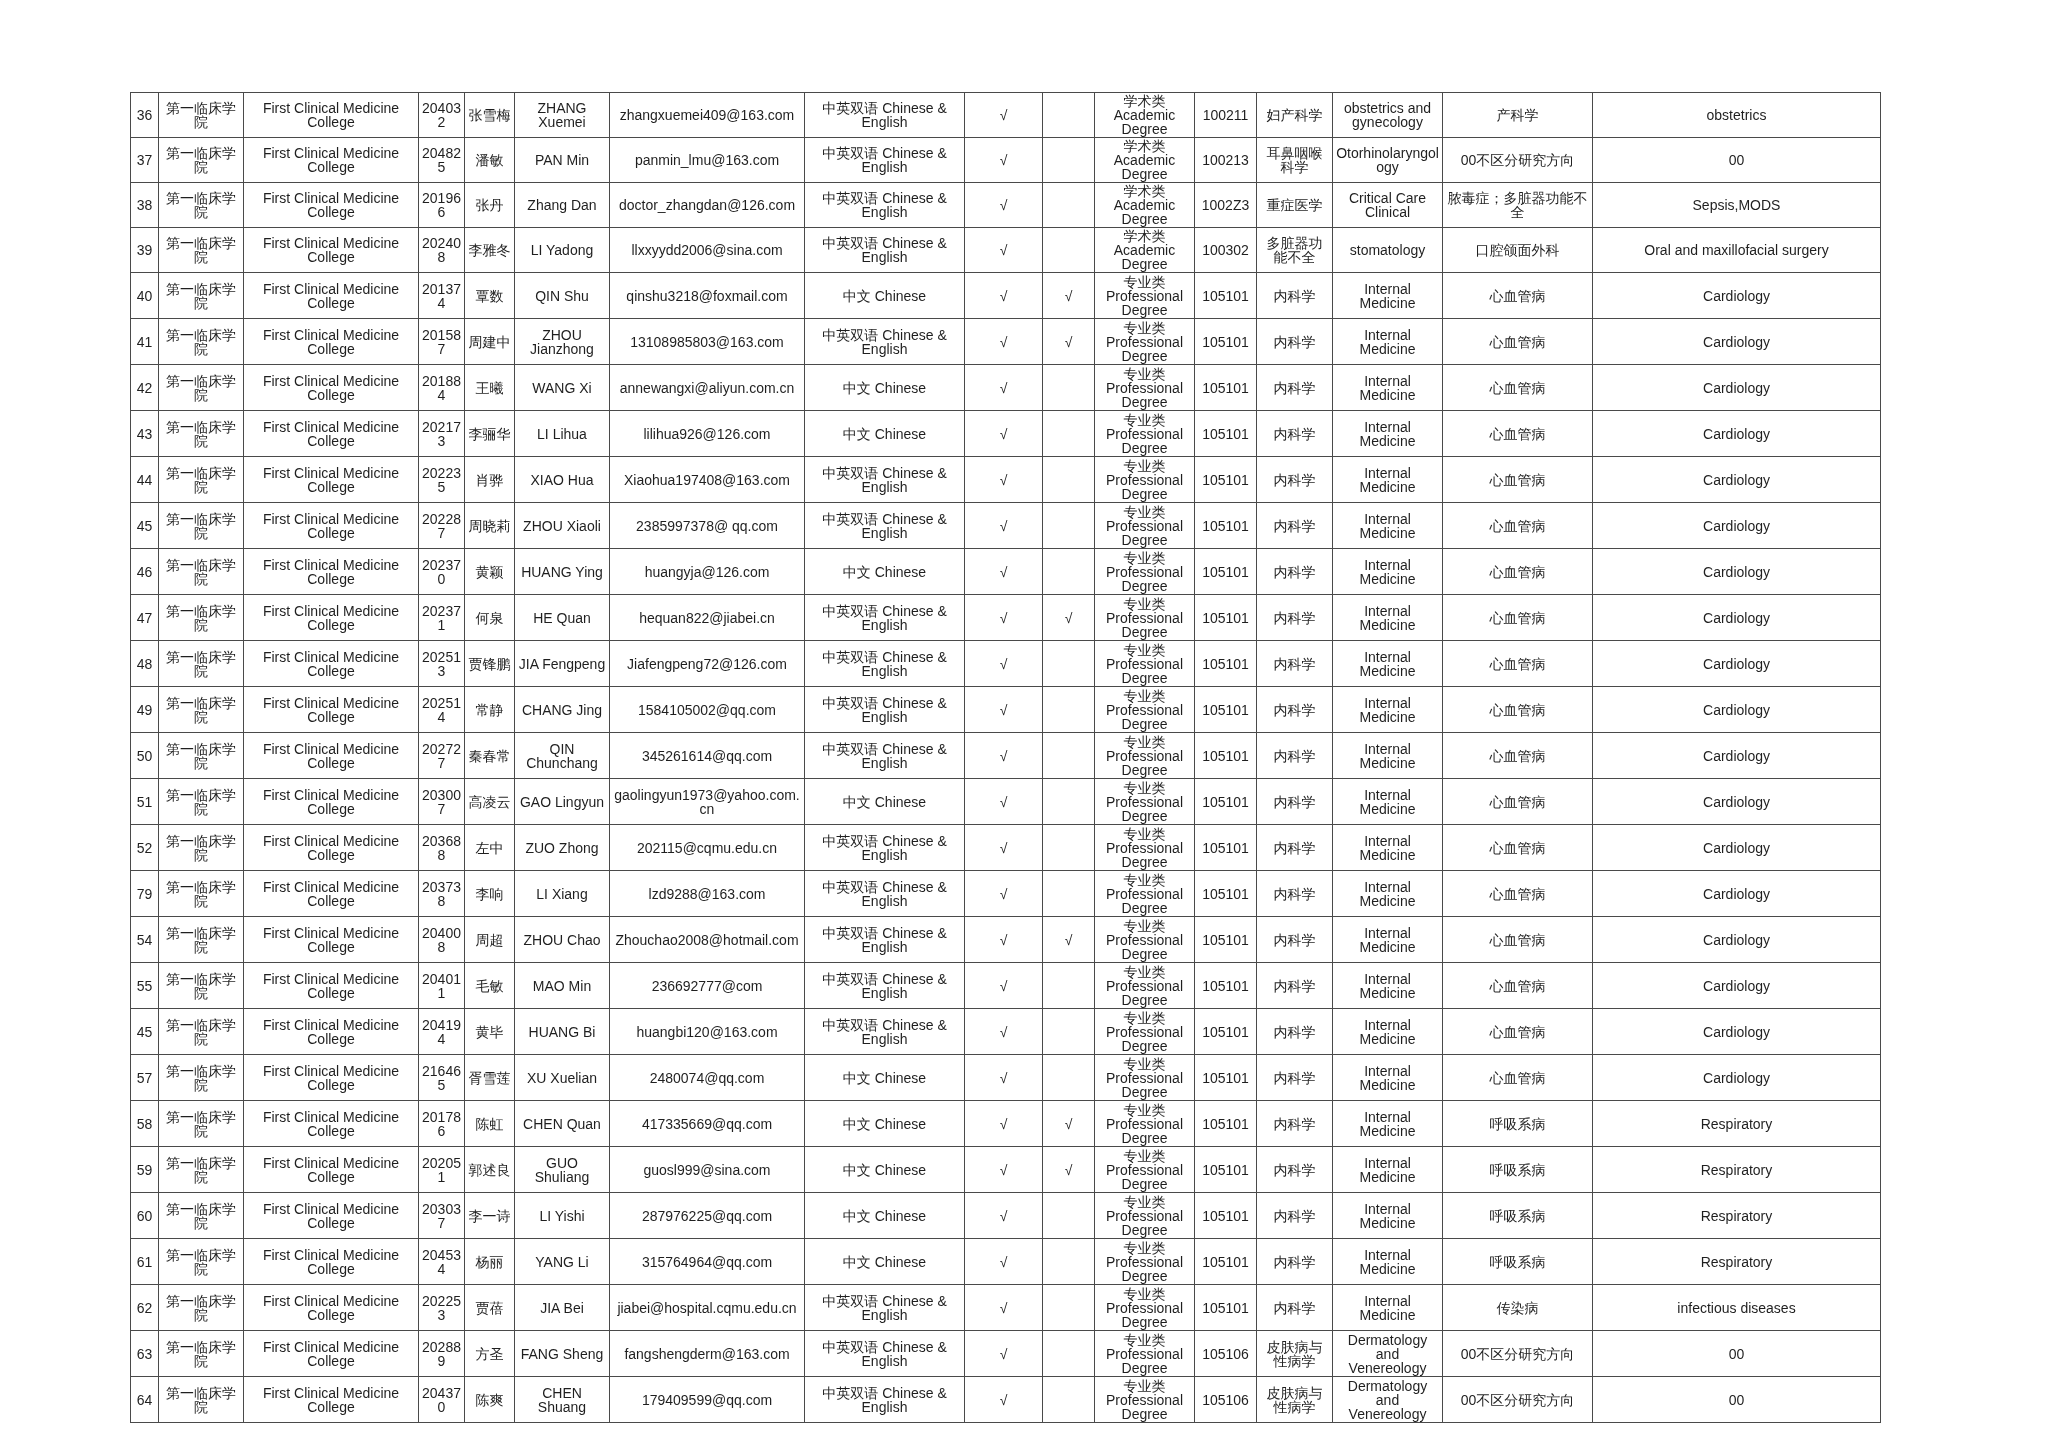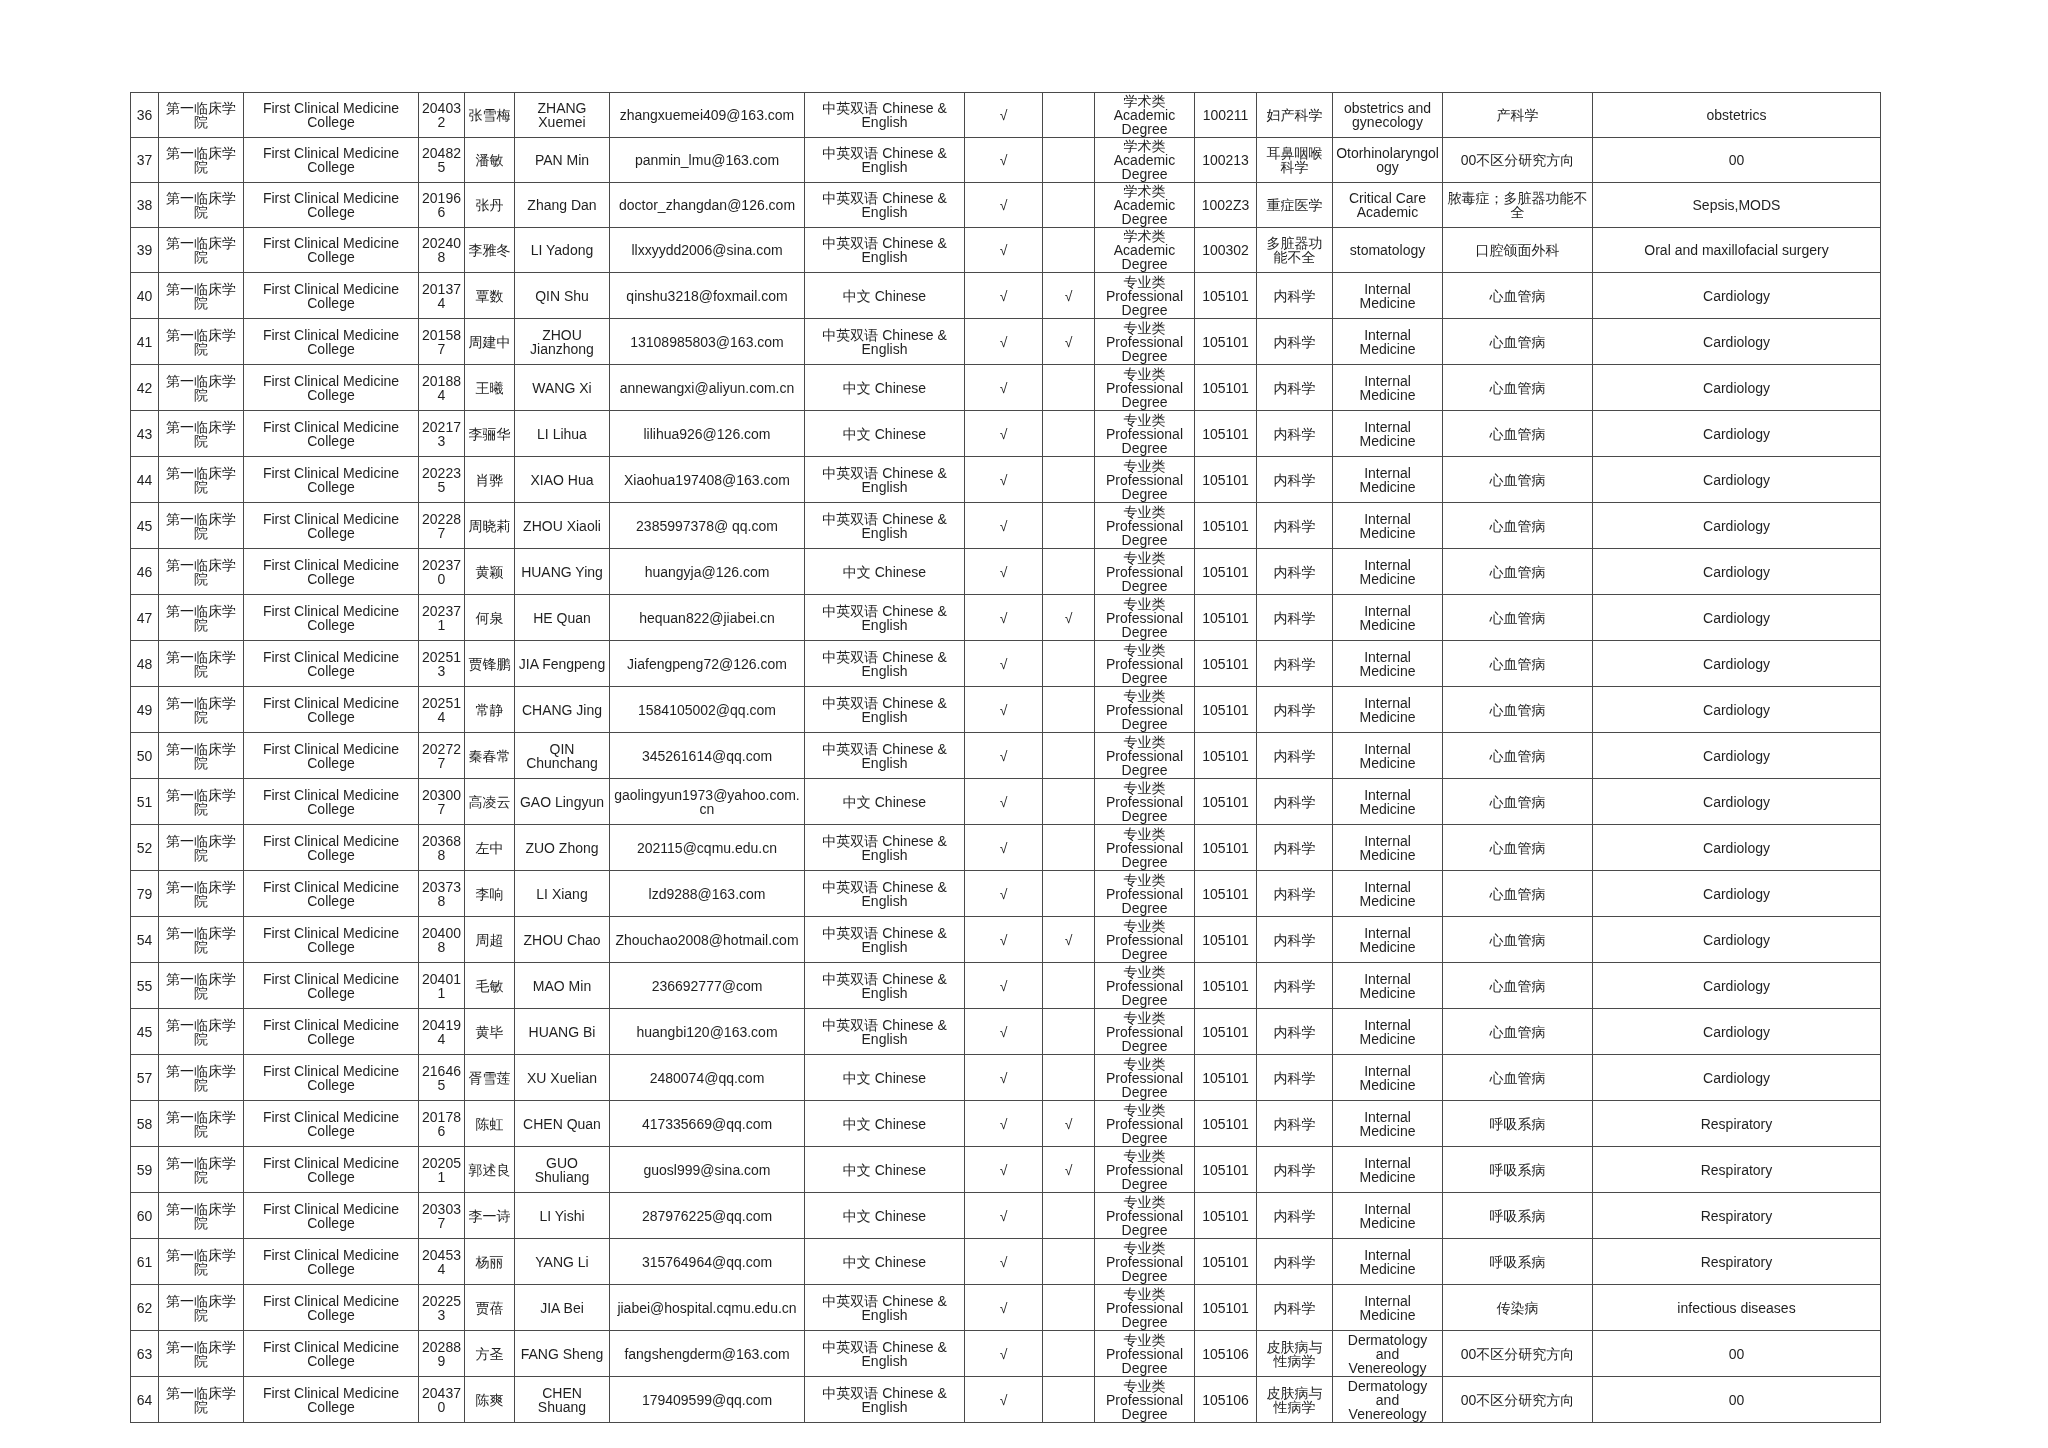--- a/index.html
+++ b/index.html
@@ -121,21 +121,21 @@
     <td>201966</td>
     <td>张丹</td>
     <td>Zhang Dan</td>
     <td>doctor_zhangdan@126.com</td>
     <td>中英双语 Chinese &amp; English</td>
     <td>√</td>
     <td></td>
     <td>学术类 Academic Degree</td>
     <td>1002Z3</td>
     <td>重症医学</td>
-    <td>Critical Care Academic</td>
+    <td>Critical Care Clinical</td>
     <td>脓毒症；多脏器功能不全</td>
     <td>Sepsis,MODS</td>
   </tr>
         <tr class="row-short">
     <td>39</td>
     <td>第一临床学院</td>
     <td>First Clinical Medicine College</td>
     <td>202408</td>
     <td>李雅冬</td>
     <td>LI Yadong</td>

